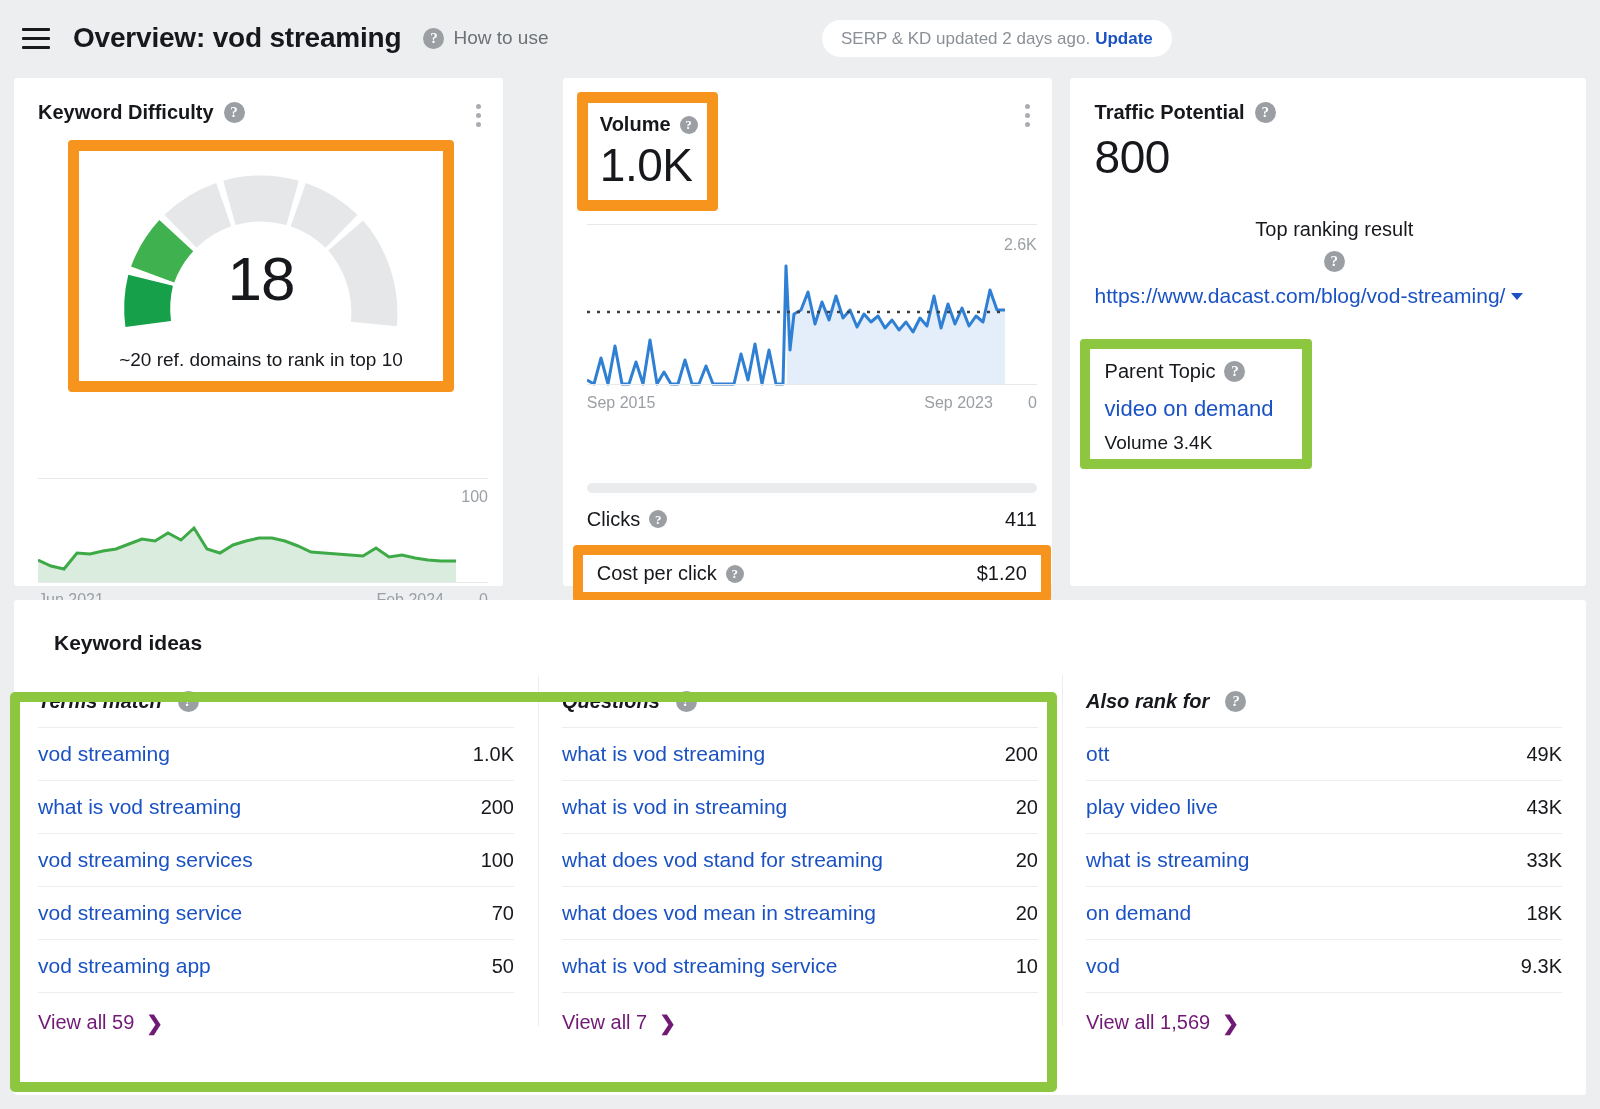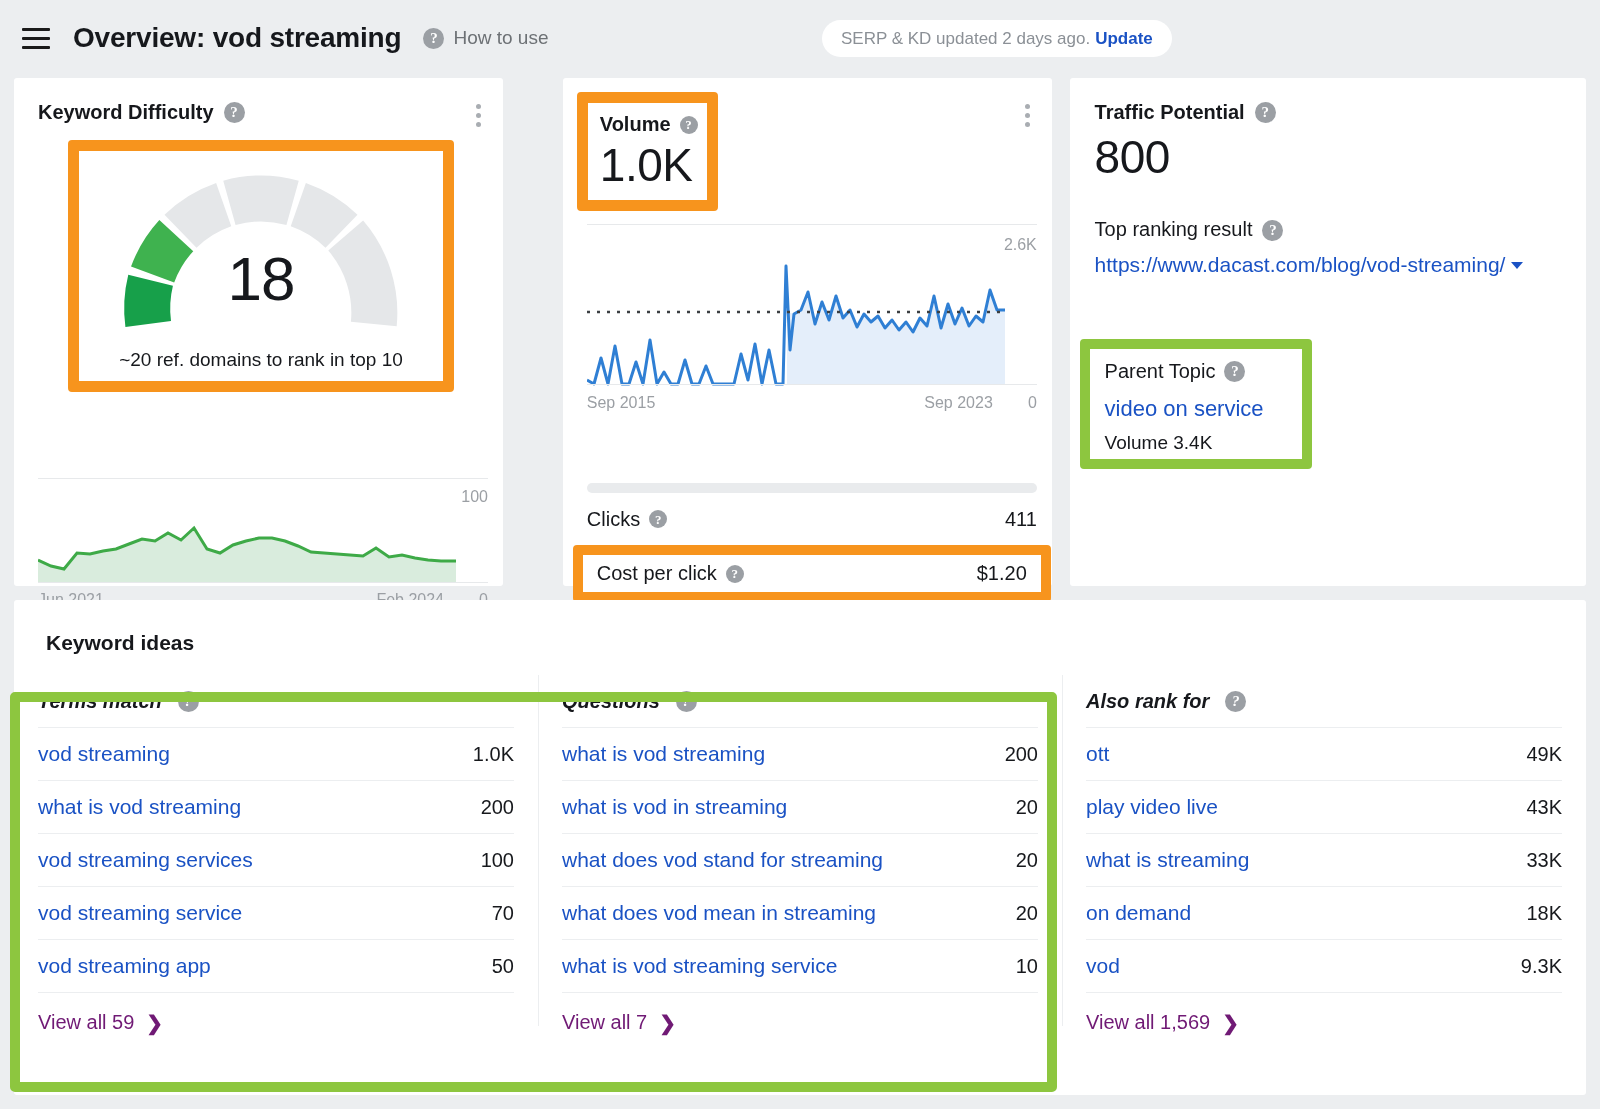--- a/index.html
+++ b/index.html
@@ -81,38 +81,38 @@
                background: #e9ebed; border-radius: 5px; cursor: pointer; }
   .metric-row { position: absolute; left: 24px; width: 450px; height: 52px;
                 display: flex; align-items: center; justify-content: space-between;
                 border-top: 1px solid #eceef0; font-size: 20px; color: #16181c; }
   .metric-left { display: flex; align-items: center; gap: 9px; }
   .cpc-hl { position: absolute; left: 10px; top: 467px; width: 478px; height: 57px;
             border: 10px solid #f7941d; border-radius: 4px; background: #fff; }
 
   
   .tp-big { font-size: 46px; color: #16181c; padding: 6px 0 0 25px; letter-spacing: -0.5px; }
-  .tp-sub { display: flex; align-items: flex-end; gap: 10px; padding: 34px 12px 0 25px;
-            font-size: 20px; color: #16181c; }
+  .tp-sub { display: flex; align-items: center; gap: 10px; padding: 34px 12px 0 25px;
+            font-size: 20px; color: #16181c; flex-direction: column; }
   .tp-link { padding: 10px 25px 0 25px; font-size: 21px; color: #1a52c4; line-height: 1.35;
              cursor: pointer; word-break: break-all; }
   .caret { display: inline-block; width: 0; height: 0; border-left: 6px solid transparent;
            border-right: 6px solid transparent; border-top: 7px solid #1a52c4;
            margin-left: 6px; vertical-align: 3px; }
   .pt-hl { position: absolute; left: 10px; top: 261px; width: 232px; height: 130px;
            border: 10px solid #8dc63f; border-radius: 4px; background: #fff; }
   .pt-inner { padding: 11px 0 0 15px; }
   .pt-head { display: flex; align-items: center; gap: 9px; font-size: 20px; color: #16181c; }
   .pt-link { font-size: 22px; color: #1a52c4; margin-top: 13px; cursor: pointer; }
   .pt-vol { font-size: 19px; color: #16181c; margin-top: 10px; }
 
   
   .ideas { position: absolute; left: 14px; top: 600px; width: 1572px; height: 495px;
            background: #fff; border-radius: 3px; }
-  .ideas-title { font-size: 21px; font-weight: bold; color: #16181c; padding: 31px 0 0 32px; }
+  .ideas-title { font-size: 21px; font-weight: bold; color: #16181c; padding: 31px 0 0 40px; }
   .cols { position: absolute; left: 0; top: 75px; width: 100%; display: flex; }
   .col { flex: 1 1 0; padding: 0 24px; position: relative; }
   .col + .col::before { content: ""; position: absolute; left: 0; top: 0; bottom: 26px;
                         width: 1px; background: #eceef0; }
   .col-head { display: flex; align-items: center; gap: 16px; height: 52px;
               font-size: 20px; font-weight: bold; color: #16181c; font-style: italic; }
   .kw-row { display: flex; align-items: center; justify-content: space-between;
             height: 53px; border-top: 1px solid #eceef0; }
   .kw-name { font-size: 21px; color: #1a52c4; cursor: pointer; }
   .kw-val { font-size: 20px; color: #16181c; }
@@ -262,21 +262,21 @@
       <div class="tp-link">
         <span>https://www.dacast.com/blog/vod-streaming/</span><span class="caret"></span>
       </div>
 
       <div class="pt-hl">
         <div class="pt-inner">
           <div class="pt-head">
             <span>Parent Topic</span>
             <span class="qmark lg">?</span>
           </div>
-          <div class="pt-link">video on service</div>
+          <div class="pt-link">video on demand</div>
           <div class="pt-vol">Volume 3.4K</div>
         </div>
       </div>
     </div>
   </div>
 
   <div class="ideas">
     <div class="ideas-title">Keyword ideas</div>
 
     <div class="cols">

